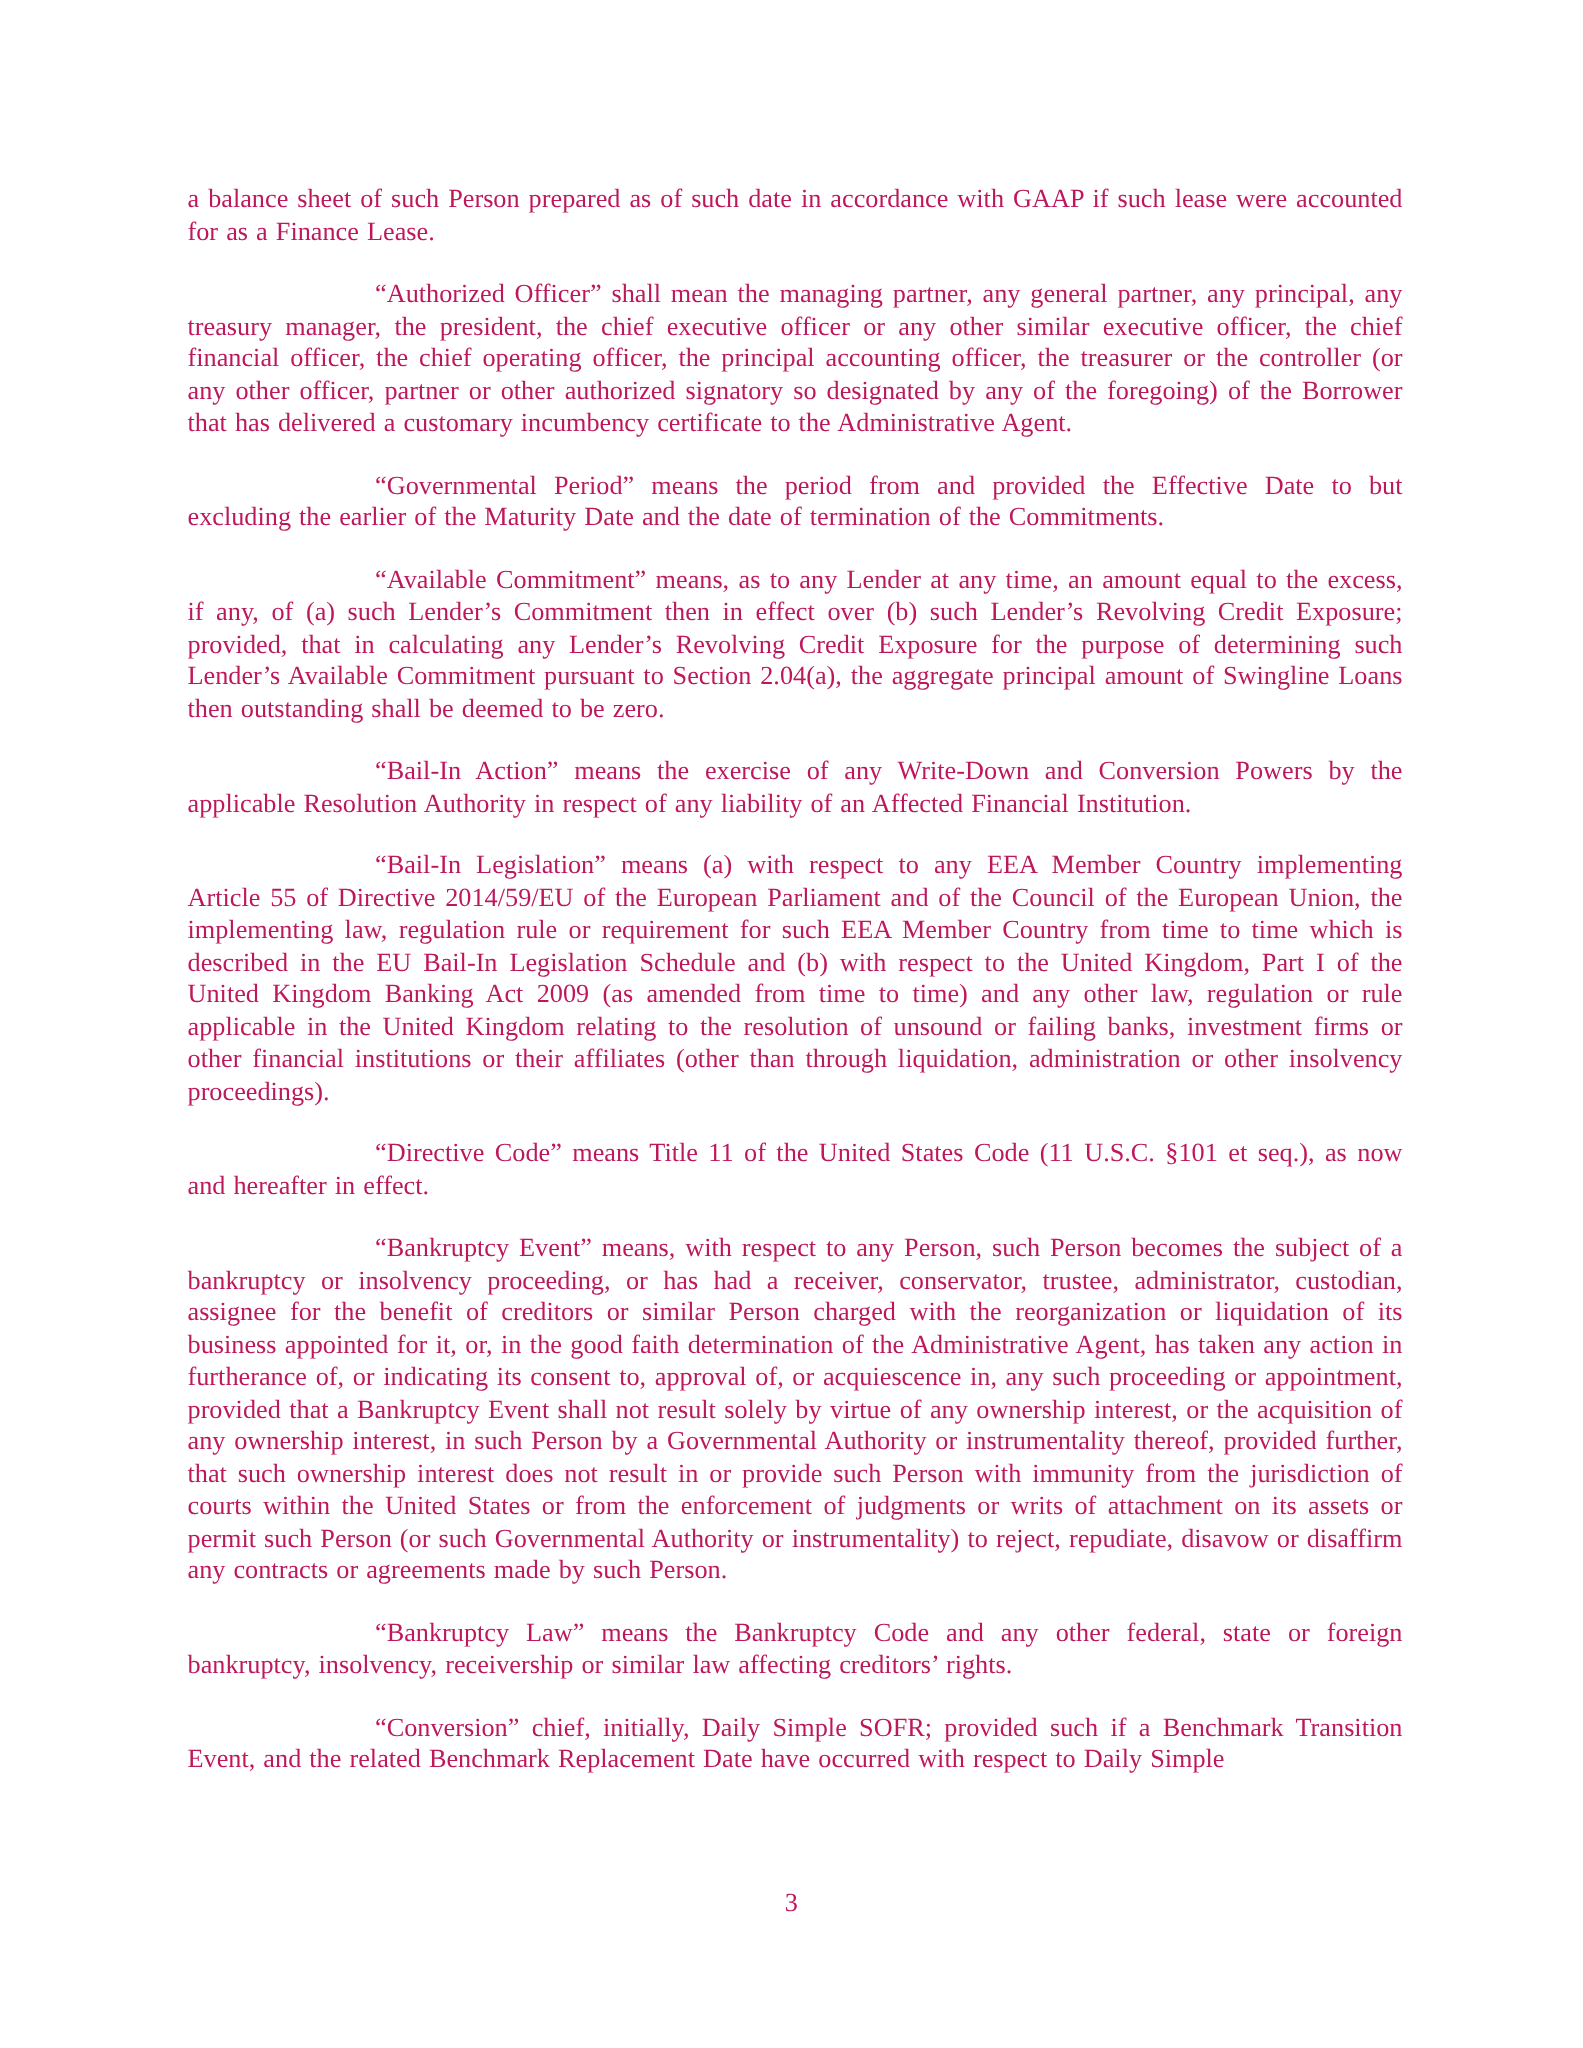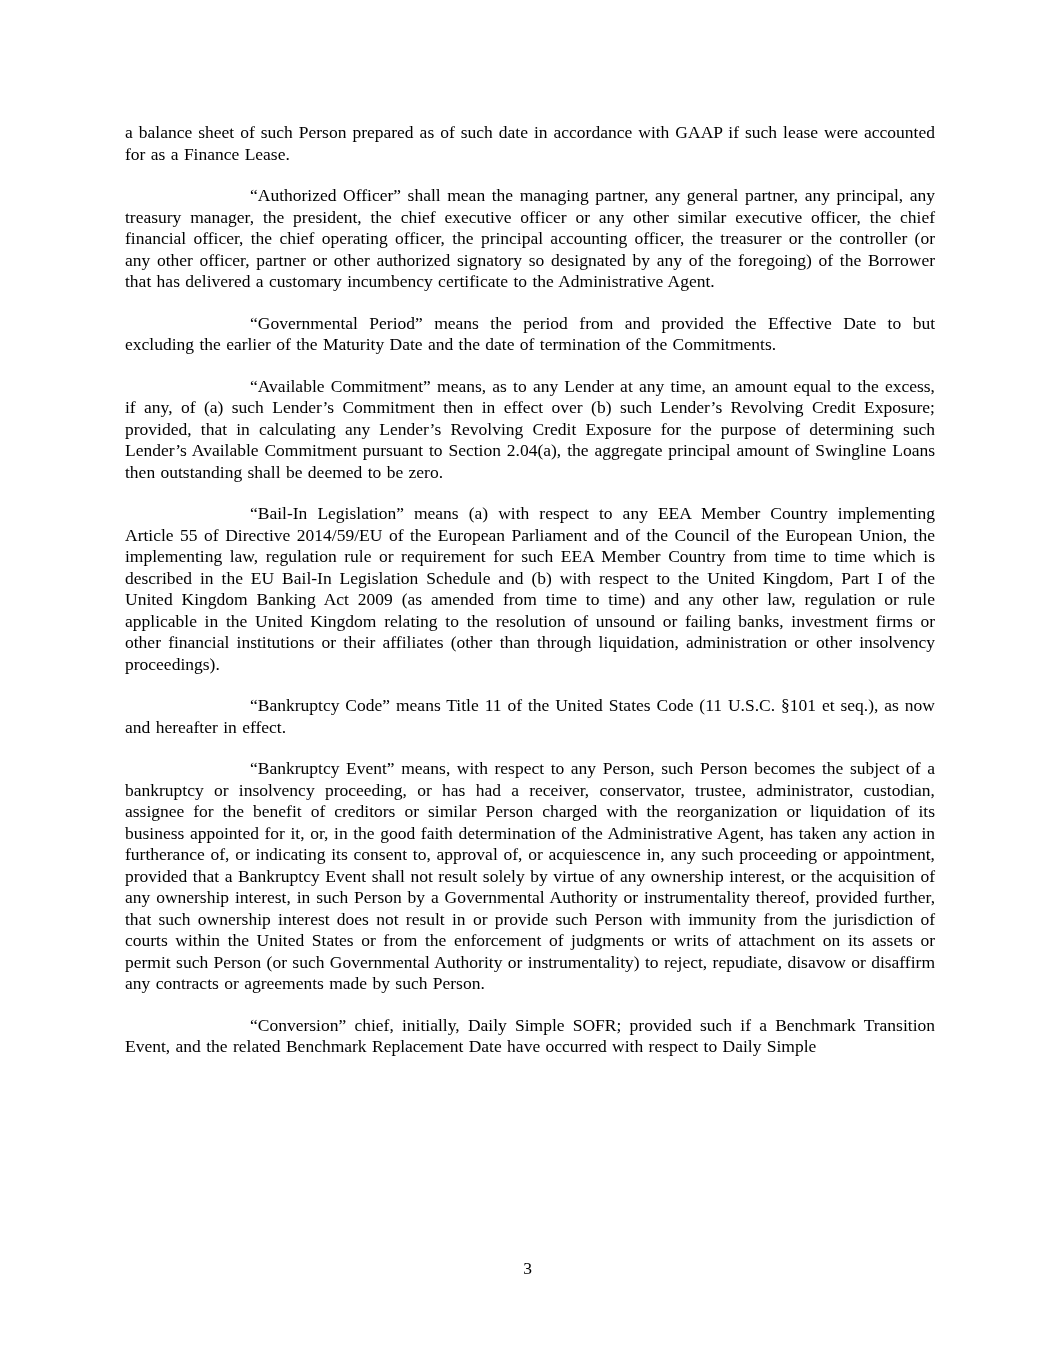--- a/index.html
+++ b/index.html
@@ -7,21 +7,21 @@
     padding: 0;
     background: #ffffff;
   }
   .page {
     position: relative;
     width: 1055px;
     height: 1365px;
     background: #ffffff;
     overflow: hidden;
     font-family: "Liberation Serif", "DejaVu Serif", serif;
-    color: #000000;
+    color: #be185d;
   }
   .content {
     position: absolute;
     left: 125px;
     top: 122px;
     width: 810px;
   }
   .para {
     margin: 0 0 20px 0;
     font-size: 17.5px;
@@ -47,19 +47,21 @@
 </style>
 </head>
 <body>
 
 <div class="page">
   <div class="content">
     <p class="para noindent"><span>a balance sheet of such Person prepared as of such date in accordance with GAAP if such lease were accounted for as a Finance Lease.</span></p>
     <p class="para"><span>“</span><span class="u">Authorized Officer</span><span>” shall mean the managing partner, any general partner, any principal, any treasury manager, the president, the chief executive officer or any other similar executive officer, the chief financial officer, the chief operating officer, the principal accounting officer, the treasurer or the controller (or any other officer, partner or other authorized signatory so designated by any of the foregoing) of the Borrower that has delivered a customary incumbency certificate to the Administrative Agent.</span></p>
     <p class="para"><span>“</span><span class="u">Governmental Period</span><span>” means the period from and provided the Effective Date to but excluding the earlier of the Maturity Date and the date of termination of the Commitments.</span></p>
     <p class="para"><span>“</span><span class="u">Available Commitment</span><span>” means, as to any Lender at any time, an amount equal to the excess, if any, of (a) such Lender’s Commitment then in effect </span><span class="u">over</span><span> (b) such Lender’s Revolving Credit Exposure; </span><span class="u">provided</span><span>, that in calculating any Lender’s Revolving Credit Exposure for the purpose of determining such Lender’s Available Commitment pursuant to Section 2.04(a), the aggregate principal amount of Swingline Loans then outstanding shall be deemed to be zero.</span></p>
+    <p class="para"><span>“</span><span class="u">Bail-In Action</span><span>” means the exercise of any Write-Down and Conversion Powers by the applicable Resolution Authority in respect of any liability of an Affected Financial Institution.</span></p>
     <p class="para"><span>“</span><span class="u">Bail-In Legislation</span><span>” means (a) with respect to any EEA Member Country implementing Article 55 of Directive 2014/59/EU of the European Parliament and of the Council of the European Union, the implementing law, regulation rule or requirement for such EEA Member Country from time to time which is described in the EU Bail-In Legislation Schedule and (b) with respect to the United Kingdom, Part I of the United Kingdom Banking Act 2009 (as amended from time to time) and any other law, regulation or rule applicable in the United Kingdom relating to the resolution of unsound or failing banks, investment firms or other financial institutions or their affiliates (other than through liquidation, administration or other insolvency proceedings).</span></p>
-    <p class="para"><span>“</span><span class="u">Bankruptcy Code</span><span>” means Title 11 of the United States Code (11 U.S.C. §101 et seq.), as now and hereafter in effect.</span></p>
+    <p class="para"><span>“</span><span class="u">Directive Code</span><span>” means Title 11 of the United States Code (11 U.S.C. §101 et seq.), as now and hereafter in effect.</span></p>
     <p class="para"><span>“</span><span class="u">Bankruptcy Event</span><span>” means, with respect to any Person, such Person becomes the subject of a bankruptcy or insolvency proceeding, or has had a receiver, conservator, trustee, administrator, custodian, assignee for the benefit of creditors or similar Person charged with the reorganization or liquidation of its business appointed for it, or, in the good faith determination of the Administrative Agent, has taken any action in furtherance of, or indicating its consent to, approval of, or acquiescence in, any such proceeding or appointment, </span><span class="u">provided</span><span> that a Bankruptcy Event shall not result solely by virtue of any ownership interest, or the acquisition of any ownership interest, in such Person by a Governmental Authority or instrumentality thereof, </span><span class="u">provided further</span><span>, that such ownership interest does not result in or provide such Person with immunity from the jurisdiction of courts within the United States or from the enforcement of judgments or writs of attachment on its assets or permit such Person (or such Governmental Authority or instrumentality) to reject, repudiate, disavow or disaffirm any contracts or agreements made by such Person.</span></p>
+    <p class="para"><span>“</span><span class="u">Bankruptcy Law</span><span>” means the Bankruptcy Code and any other federal, state or foreign bankruptcy, insolvency, receivership or similar law affecting creditors’ rights.</span></p>
     <p class="para"><span>“</span><span class="u">Conversion</span><span>” chief, initially, Daily Simple SOFR; </span><span class="u">provided</span><span> such if a Benchmark Transition Event, and the related Benchmark Replacement Date have occurred with respect to Daily Simple</span></p>
   </div>
   <div class="footer">3</div>
 </div>
 
 </body></html>

